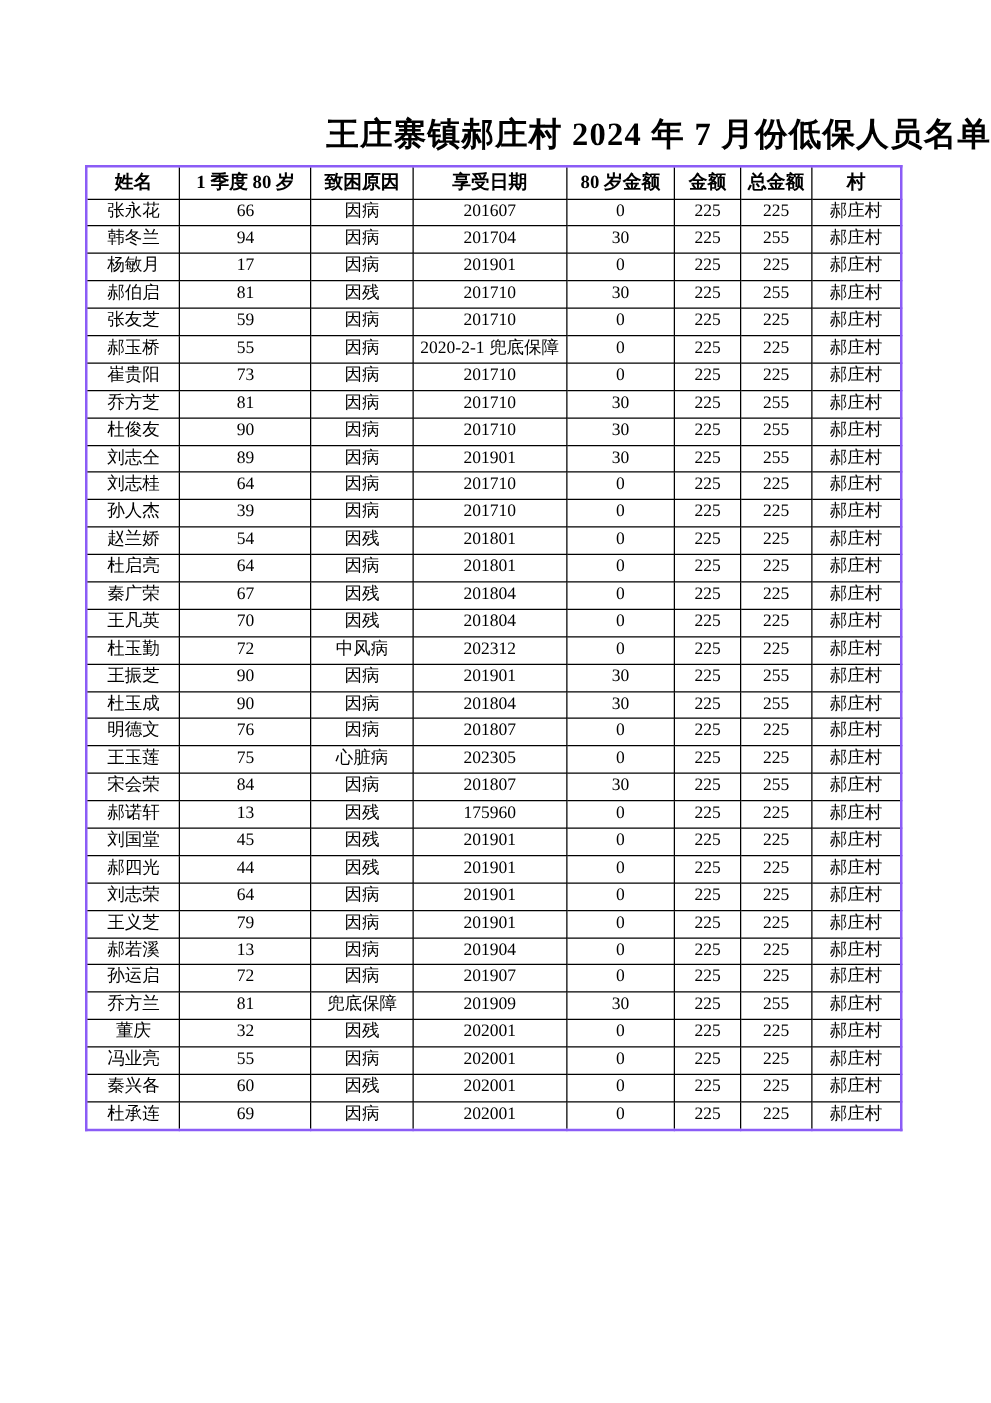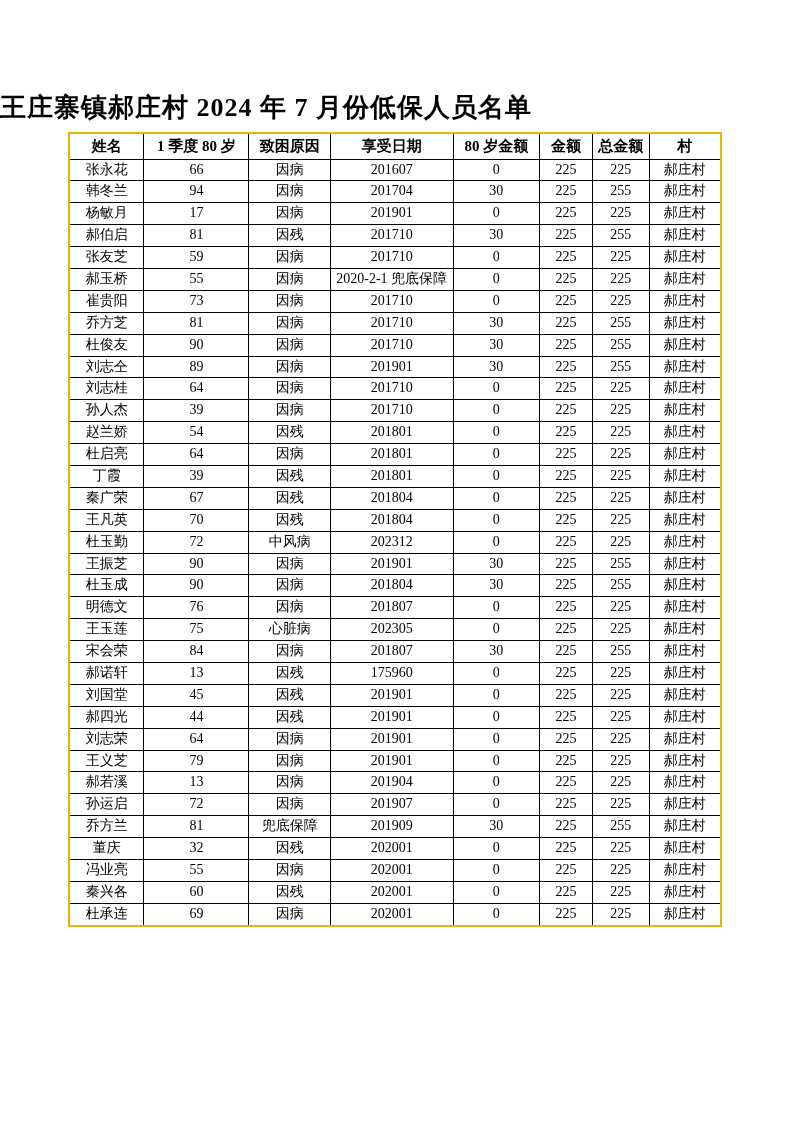--- a/index.html
+++ b/index.html
@@ -16,33 +16,33 @@
     color: #000;
   }
   .page {
     width: 793px;
     height: 1122px;
     background: #fff;
     padding-top: 90px;
   }
   .doc-title {
     width: 100%;
-    text-align: left;
+    text-align: right;
     font-size: 26px;
     font-weight: bold;
     letter-spacing: 1px;
     margin: 0 0 7px 0;
     font-family: "Liberation Serif", "DejaVu Serif", serif;
   }
   table.roster {
     border-collapse: collapse;
     table-layout: fixed;
     width: 654px;
     margin-left: 68px;
-    border: 2px solid #eab308;
+    border: 2px solid #8b5cf6;
     font-size: 14px;
   }
   table.roster th, table.roster td {
     border: 1px solid #000;
     text-align: center;
     vertical-align: middle;
     padding: 1px 2px;
     line-height: 1.35;
     overflow: hidden;
     word-break: break-all;
@@ -228,30 +228,20 @@
           <td>杜启亮</td>
           <td>64</td>
           <td>因病</td>
           <td>201801</td>
           <td>0</td>
           <td>225</td>
           <td>225</td>
           <td>郝庄村</td>
         </tr>
         <tr>
-          <td>丁霞</td>
-          <td>39</td>
-          <td>因残</td>
-          <td>201801</td>
-          <td>0</td>
-          <td>225</td>
-          <td>225</td>
-          <td>郝庄村</td>
-        </tr>
-        <tr>
           <td>秦广荣</td>
           <td>67</td>
           <td>因残</td>
           <td>201804</td>
           <td>0</td>
           <td>225</td>
           <td>225</td>
           <td>郝庄村</td>
         </tr>
         <tr>

